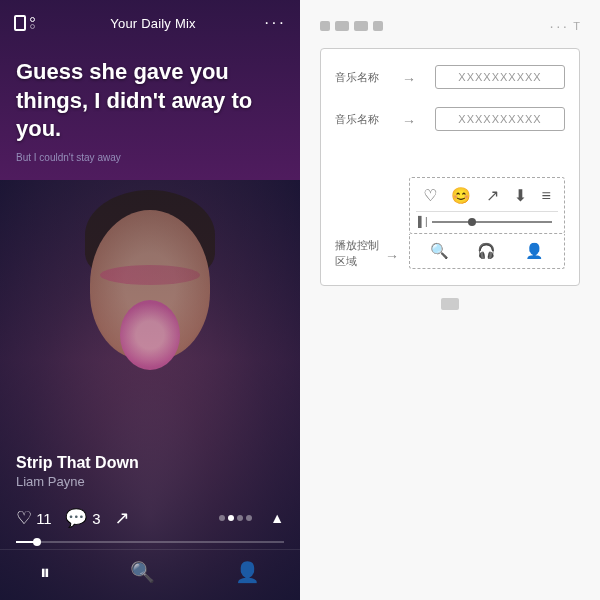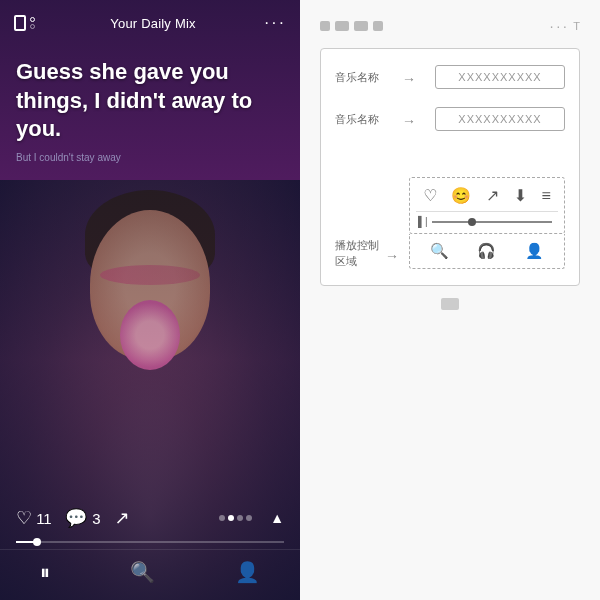--- a/index.html
+++ b/index.html
@@ -489,20 +489,24 @@
       </div>
       <span class="top-title">Your Daily Mix</span>
       <span class="more-dots">···</span>
     </div>
 
     <div class="lyrics-area">
       <div class="main-lyric">Guess she gave you things, I didn't away to you.</div>
       <div class="sub-lyric">But I couldn't stay away</div>
     </div>
 
+    <div class="song-info">
+      <div class="song-title">Strip That Down</div>
+      <div class="artist-name">Liam Payne</div>
+    </div>
 
     <div class="action-bar">
       <div class="action-item">
         <span class="action-icon">♡</span>
         <span class="action-count">11</span>
       </div>
       <div class="action-item">
         <span class="action-icon">💬</span>
         <span class="action-count">3</span>
       </div>

